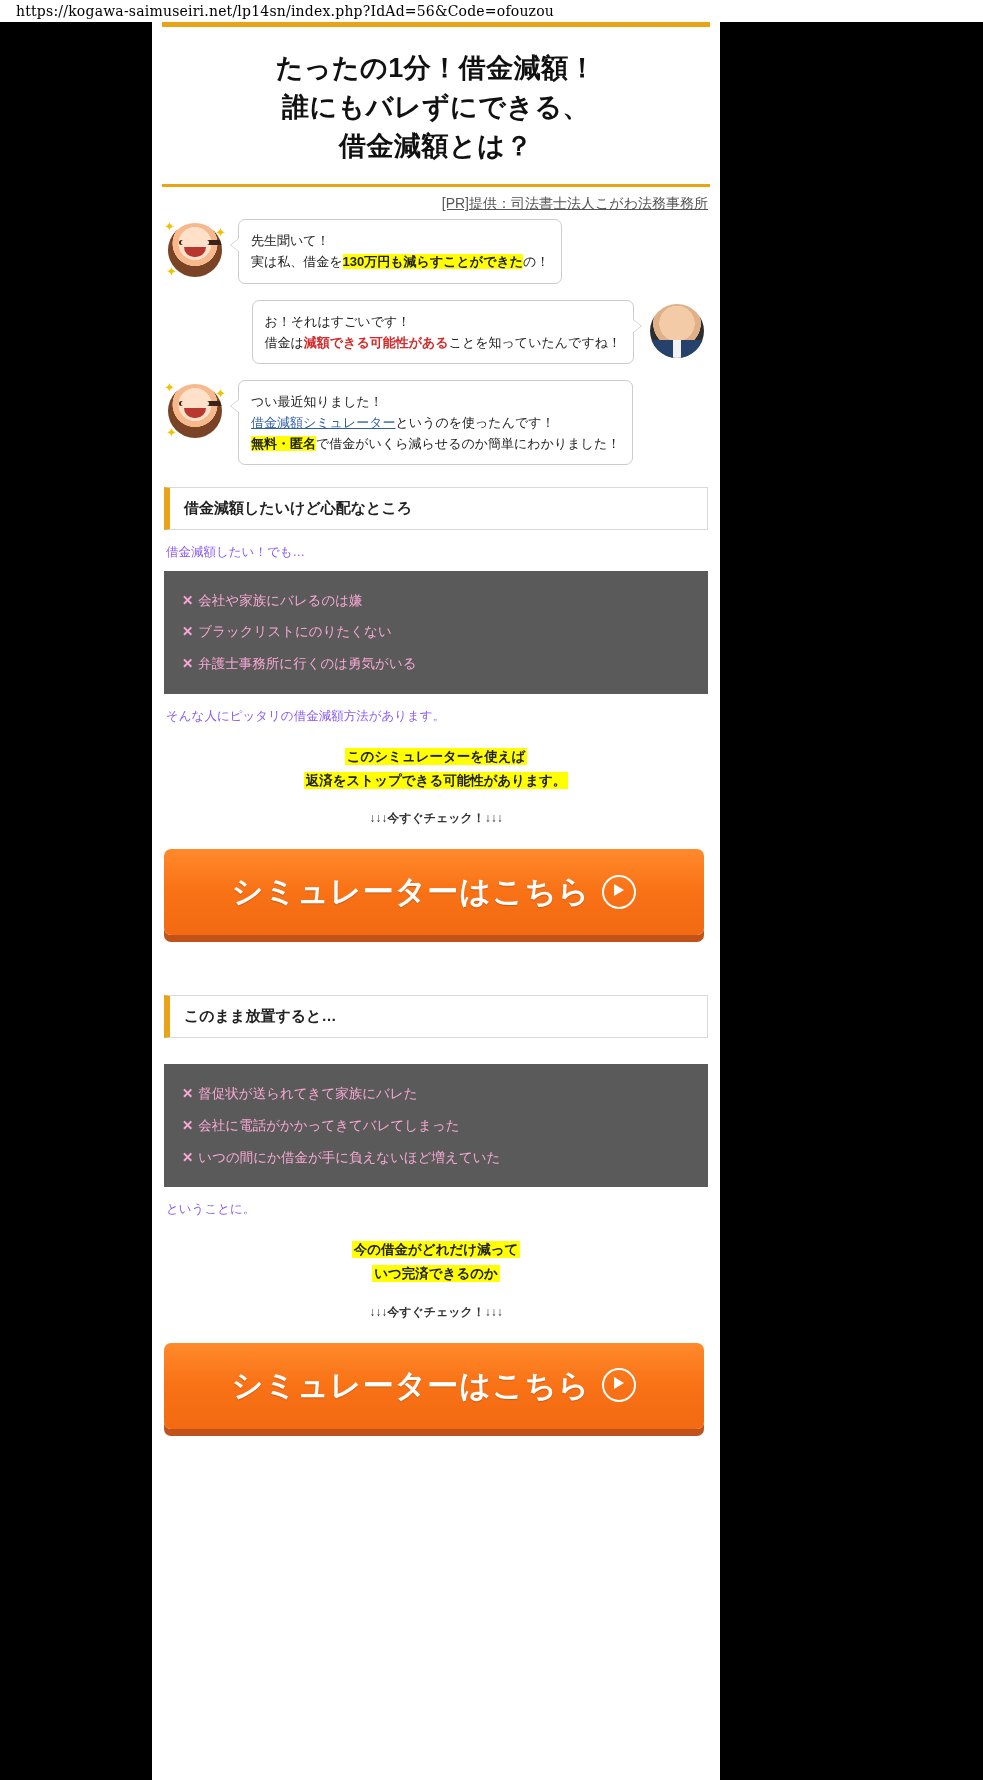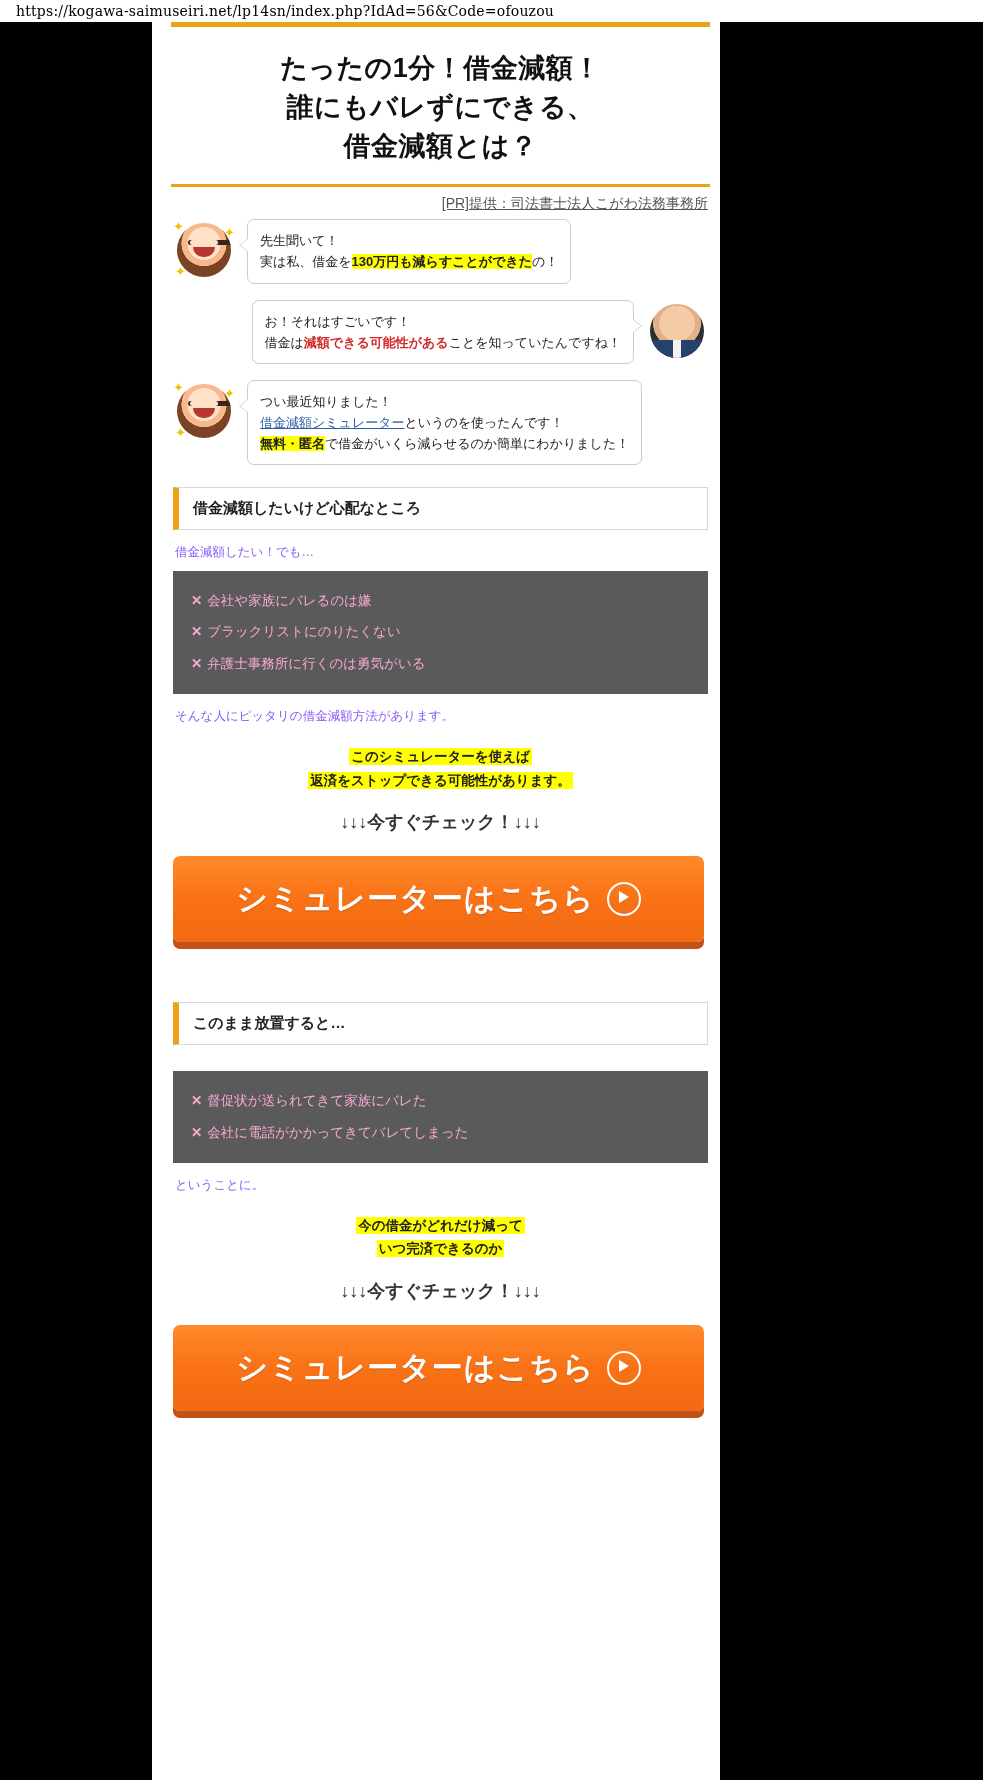--- a/index.html
+++ b/index.html
@@ -36,21 +36,20 @@
     background: #000000;
   }
   .sheet {
     position: absolute;
     left: 152px;
     top: 0;
     width: 568px;
     min-height: 1758px;
     background: #ffffff;
     box-sizing: border-box;
-    padding-left: 9px;
   }
   .topbar {
     height: 5px;
     background: #e8a317;
     margin: 0 10px;
   }
   
   .headline {
     border-bottom: 3px solid #e8a317;
     margin: 0 10px;
@@ -223,21 +222,21 @@
     margin: 20px 12px 0 12px;
     font-size: 13.5px;
     font-weight: bold;
     line-height: 1.75;
     color: #222222;
   }
   .center-note span { background: #ffff00; padding: 1px 2px; }
   .arrows {
     text-align: center;
     margin: 18px 0 0 0;
-    font-size: 18px;
+    font-size: 12px;
     color: #333333;
     font-weight: bold;
   }
   
   .cta-wrap {
     margin: 22px 16px 0 12px;
   }
   .cta {
     display: block;
     position: relative;
@@ -398,20 +397,23 @@
       <div class="sec-head">このまま放置すると…</div>
       <div class="spacer-md"></div>
 
       <div class="darkbox">
         <div class="item">
           <span class="x">✕</span><span>督促状が送られてきて家族にバレた</span>
         </div>
         <div class="item">
           <span class="x">✕</span><span>会社に電話がかかってきてバレてしまった</span>
         </div>
+        <div class="item">
+          <span class="x">✕</span><span>いつの間にか借金が手に負えないほど増えていた</span>
+        </div>
       </div>
 
       <div class="lead">ということに。</div>
 
       <div class="center-note">
         <div><span>今の借金がどれだけ減って</span></div>
         <div><span>いつ完済できるのか</span></div>
       </div>
 
       <div class="arrows">↓↓↓今すぐチェック！↓↓↓</div>

